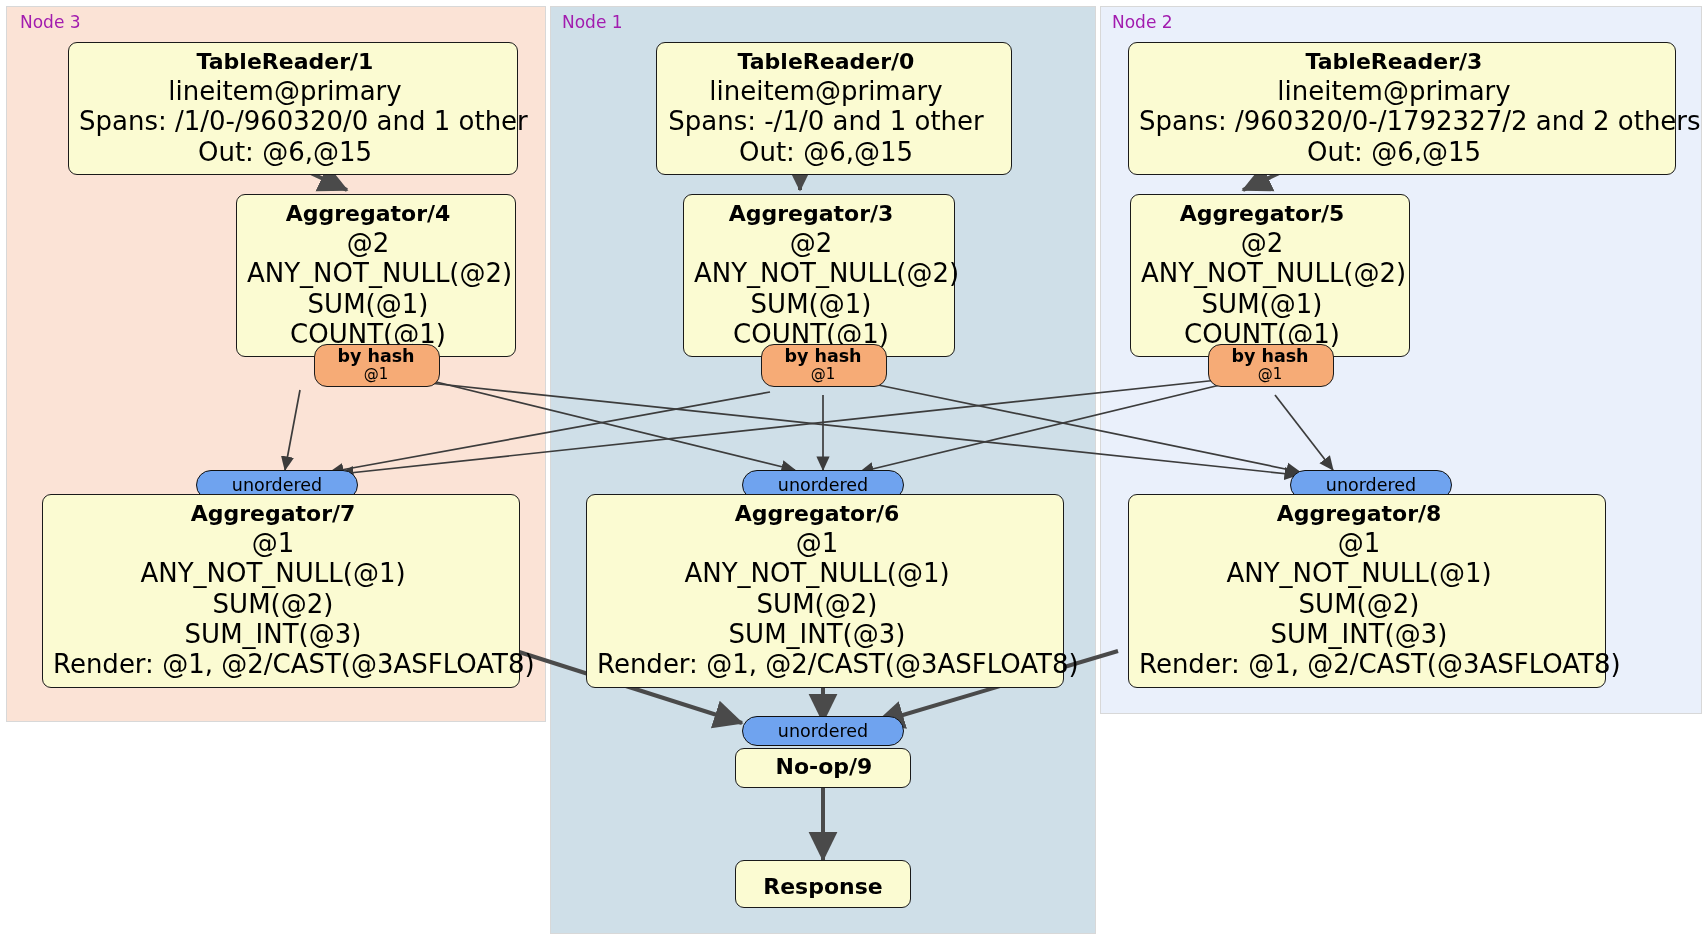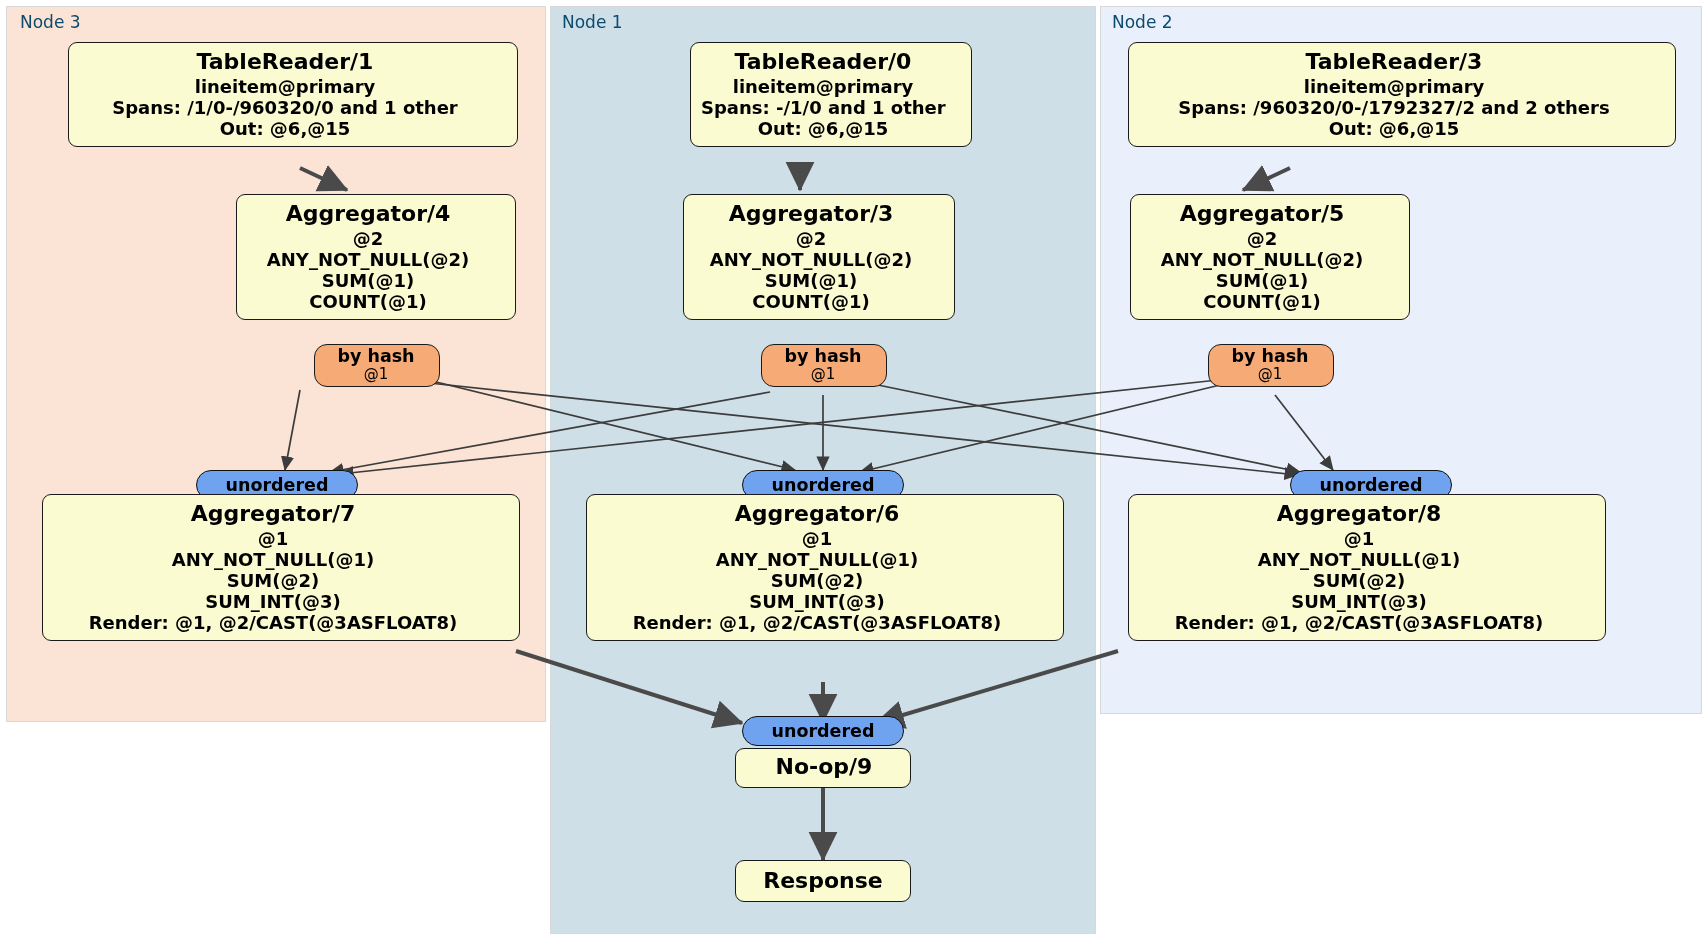--- a/index.html
+++ b/index.html
@@ -1,44 +1,44 @@
 <!DOCTYPE html>
 <html><head>
 <meta charset="utf-8">
 <style>
   html,body{margin:0;padding:0;background:#ffffff;}
   body{font-family:"DejaVu Sans","Liberation Sans",sans-serif;}
   #stage{position:relative;width:1708px;height:940px;overflow:hidden;background:#fff;}
 
   
   .cluster{position:absolute;box-sizing:border-box;border:1px solid #d8d8d8;}
-  .cluster-label{position:absolute;font-size:17px;color:#0c4a6e;line-height:1;white-space:nowrap;}
+  .cluster-label{position:absolute;font-size:17px;color:#a21caf;line-height:1;white-space:nowrap;}
 
   #cluster-node3{left:6px;top:6px;width:540px;height:716px;background:#fbe3d6;}
   #cluster-node1{left:550px;top:6px;width:546px;height:928px;background:#cfdfe8;}
   #cluster-node2{left:1100px;top:6px;width:602px;height:708px;background:#eaf0fb;}
 
   
   #edges{position:absolute;left:0;top:0;width:1708px;height:940px;pointer-events:none;}
 
   
   .proc{position:absolute;box-sizing:border-box;background:#fbfbd2;border:1.6px solid #1a1a1a;
         border-radius:9px;text-align:center;color:#000;padding:6px 26px 7px 10px;
         font-size:19px;line-height:1.18;}
   .proc .ttl{font-weight:bold;font-size:22px;line-height:1.22;}
-  .proc .ln{font-size:18px;line-height:1.17;white-space:nowrap;font-weight:bold;}
+  .proc .ln{font-size:26px;line-height:1.17;white-space:nowrap;}
 
   
   .router{position:absolute;box-sizing:border-box;background:#f6ab76;border:1.6px solid #1a1a1a;
           border-radius:13px;text-align:center;color:#000;padding:1px 12px 3px 10px;}
   .router .r1{font-weight:bold;font-size:17.5px;line-height:1.15;}
   .router .r2{font-size:15px;line-height:1.1;}
 
   .sync{position:absolute;box-sizing:border-box;background:#6fa3ef;border:1.8px solid #101010;
-        border-radius:16px;text-align:center;color:#000;font-weight:bold;font-size:17.5px;
+        border-radius:16px;text-align:center;color:#000;font-weight:normal;font-size:17.5px;
         line-height:28px;height:30px;}
 </style>
 </head>
 <body>
 
 <div id="stage">
 
   <div class="cluster" id="cluster-node3"></div>
   <div class="cluster" id="cluster-node1"></div>
   <div class="cluster" id="cluster-node2"></div>
@@ -87,21 +87,21 @@
     </g>
   </svg>
 
   <div class="proc" style="left:68px;top:42px;width:450px;">
     <div class="ttl">TableReader/1</div>
     <div class="ln">lineitem@primary</div>
     <div class="ln">Spans: /1/0-/960320/0 and 1 other</div>
     <div class="ln">Out: @6,@15</div>
   </div>
 
-  <div class="proc" style="left:690px;top:42px;width:282px;">
+  <div class="proc" style="left:656px;top:42px;width:356px;">
     <div class="ttl">TableReader/0</div>
     <div class="ln">lineitem@primary</div>
     <div class="ln">Spans: -/1/0 and 1 other</div>
     <div class="ln">Out: @6,@15</div>
   </div>
 
   <div class="proc" style="left:1128px;top:42px;width:548px;">
     <div class="ttl">TableReader/3</div>
     <div class="ln">lineitem@primary</div>
     <div class="ln">Spans: /960320/0-/1792327/2 and 2 others</div>
@@ -185,17 +185,17 @@
   </div>
 
   <div class="sync" style="left:742px;top:716px;width:162px;">
     <span>unordered</span>
   </div>
 
   <div class="proc" style="left:735px;top:748px;width:176px;padding:5px 8px 6px 10px;">
     <div class="ttl">No-op/9</div>
   </div>
 
-  <div class="proc" style="left:735px;top:860px;width:176px;padding:7px 10px 6px 10px;">
+  <div class="proc" style="left:735px;top:860px;width:176px;padding:13px 10px 6px 10px;">
     <div class="ttl">Response</div>
   </div>
 
 </div>
 
 </body></html>

